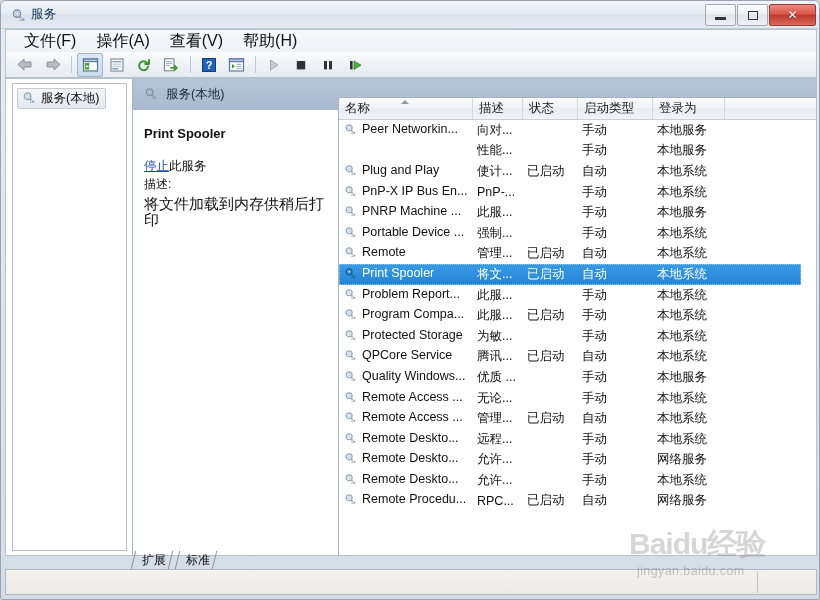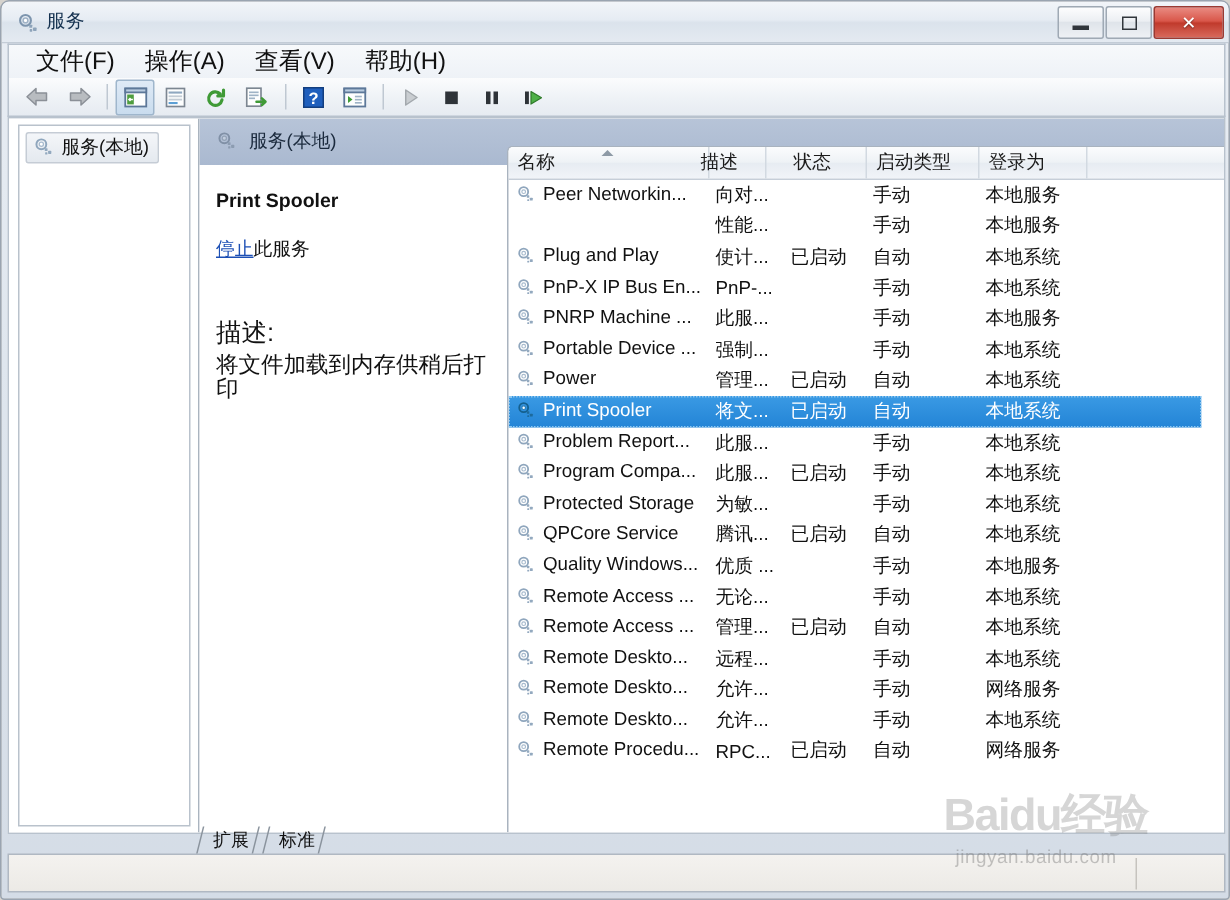--- a/index.html
+++ b/index.html
@@ -157,21 +157,21 @@
     background: #fff;
     box-sizing: border-box;
     padding: 16px 10px 0 11px;
   }
   .svc-title {
     font-size: 13px; font-weight: bold; color: #111;
     margin-bottom: 16px;
   }
   .lnkline { font-size: 12.5px; color: #111; line-height: 19px; }
   .lnk { color: #1c4fb4; text-decoration: underline; cursor: pointer; }
-  .desc-head { font-size: 17px; color: #111; margin-top: 34px; }
+  .desc-head { font-size: 12px; color: #111; }
   .desc-body { font-size: 15px; color: #111; margin-top: 3px; line-height: 16px; }
   
   .listpane {
     position: absolute; left: 205px; top: 18px;
     width: 542px; height: 458px;
     background: #fff;
     border: 1px solid #a9b3bf;
     border-right: none; border-bottom: none;
     border-radius: 4px 0 0 0;
     box-sizing: border-box;
@@ -481,21 +481,21 @@
         <div class="desc-body">将文件加载到内存供稍后打印</div>
       </div>
 
       <div class="listpane">
 
         <div class="lhead">
           <div class="hcell" style="left:0; width:134px;">
             <span>名称</span>
             <span class="sortarrow" style="left:62px;"></span>
           </div>
-          <div class="hcell" style="left:122px; width:50px;">
+          <div class="hcell" style="left:134px; width:50px;">
             <span>描述</span>
           </div>
           <div class="hcell" style="left:184px; width:55px;">
             <span>状态</span>
           </div>
           <div class="hcell" style="left:239px; width:75px;">
             <span>启动类型</span>
           </div>
           <div class="hcell" style="left:314px; width:72px;">
             <span>登录为</span>
@@ -604,21 +604,21 @@
               <span class="c-name">
                 <span><svg width="14" height="14" viewBox="0 0 16 16">
                     <circle cx="7" cy="6.6" r="3.4" fill="none" stroke="#8fa6bd" stroke-width="1.4"></circle>
                     <circle cx="7" cy="6.6" r="1.4" fill="#ffffff" stroke="#a8bbce" stroke-width=".9"></circle>
                     <g fill="#93a9bf">
                       <rect x="9.4" y="9.4" width="1.9" height="1.9" rx=".4"></rect>
                       <rect x="11.7" y="11.2" width="2.2" height="2.2" rx=".5"></rect>
                       <rect x="9.7" y="12.3" width="1.5" height="1.5" rx=".4"></rect>
                     </g>
                   </svg></span>
-                <span class="nm">Power</span>
+                <span class="nm">Remote</span>
               </span>
               <span class="c-desc">管理...</span>
               <span class="c-stat">已启动</span>
               <span class="c-start">自动</span>
               <span class="c-logon">本地系统</span>
             </div>
             <div class="row sel">
               <span class="c-name">
                 <span><svg width="14" height="14" viewBox="0 0 16 16">
                     <circle cx="7" cy="6.6" r="3.4" fill="none" stroke="#14608f" stroke-width="1.4"></circle>

